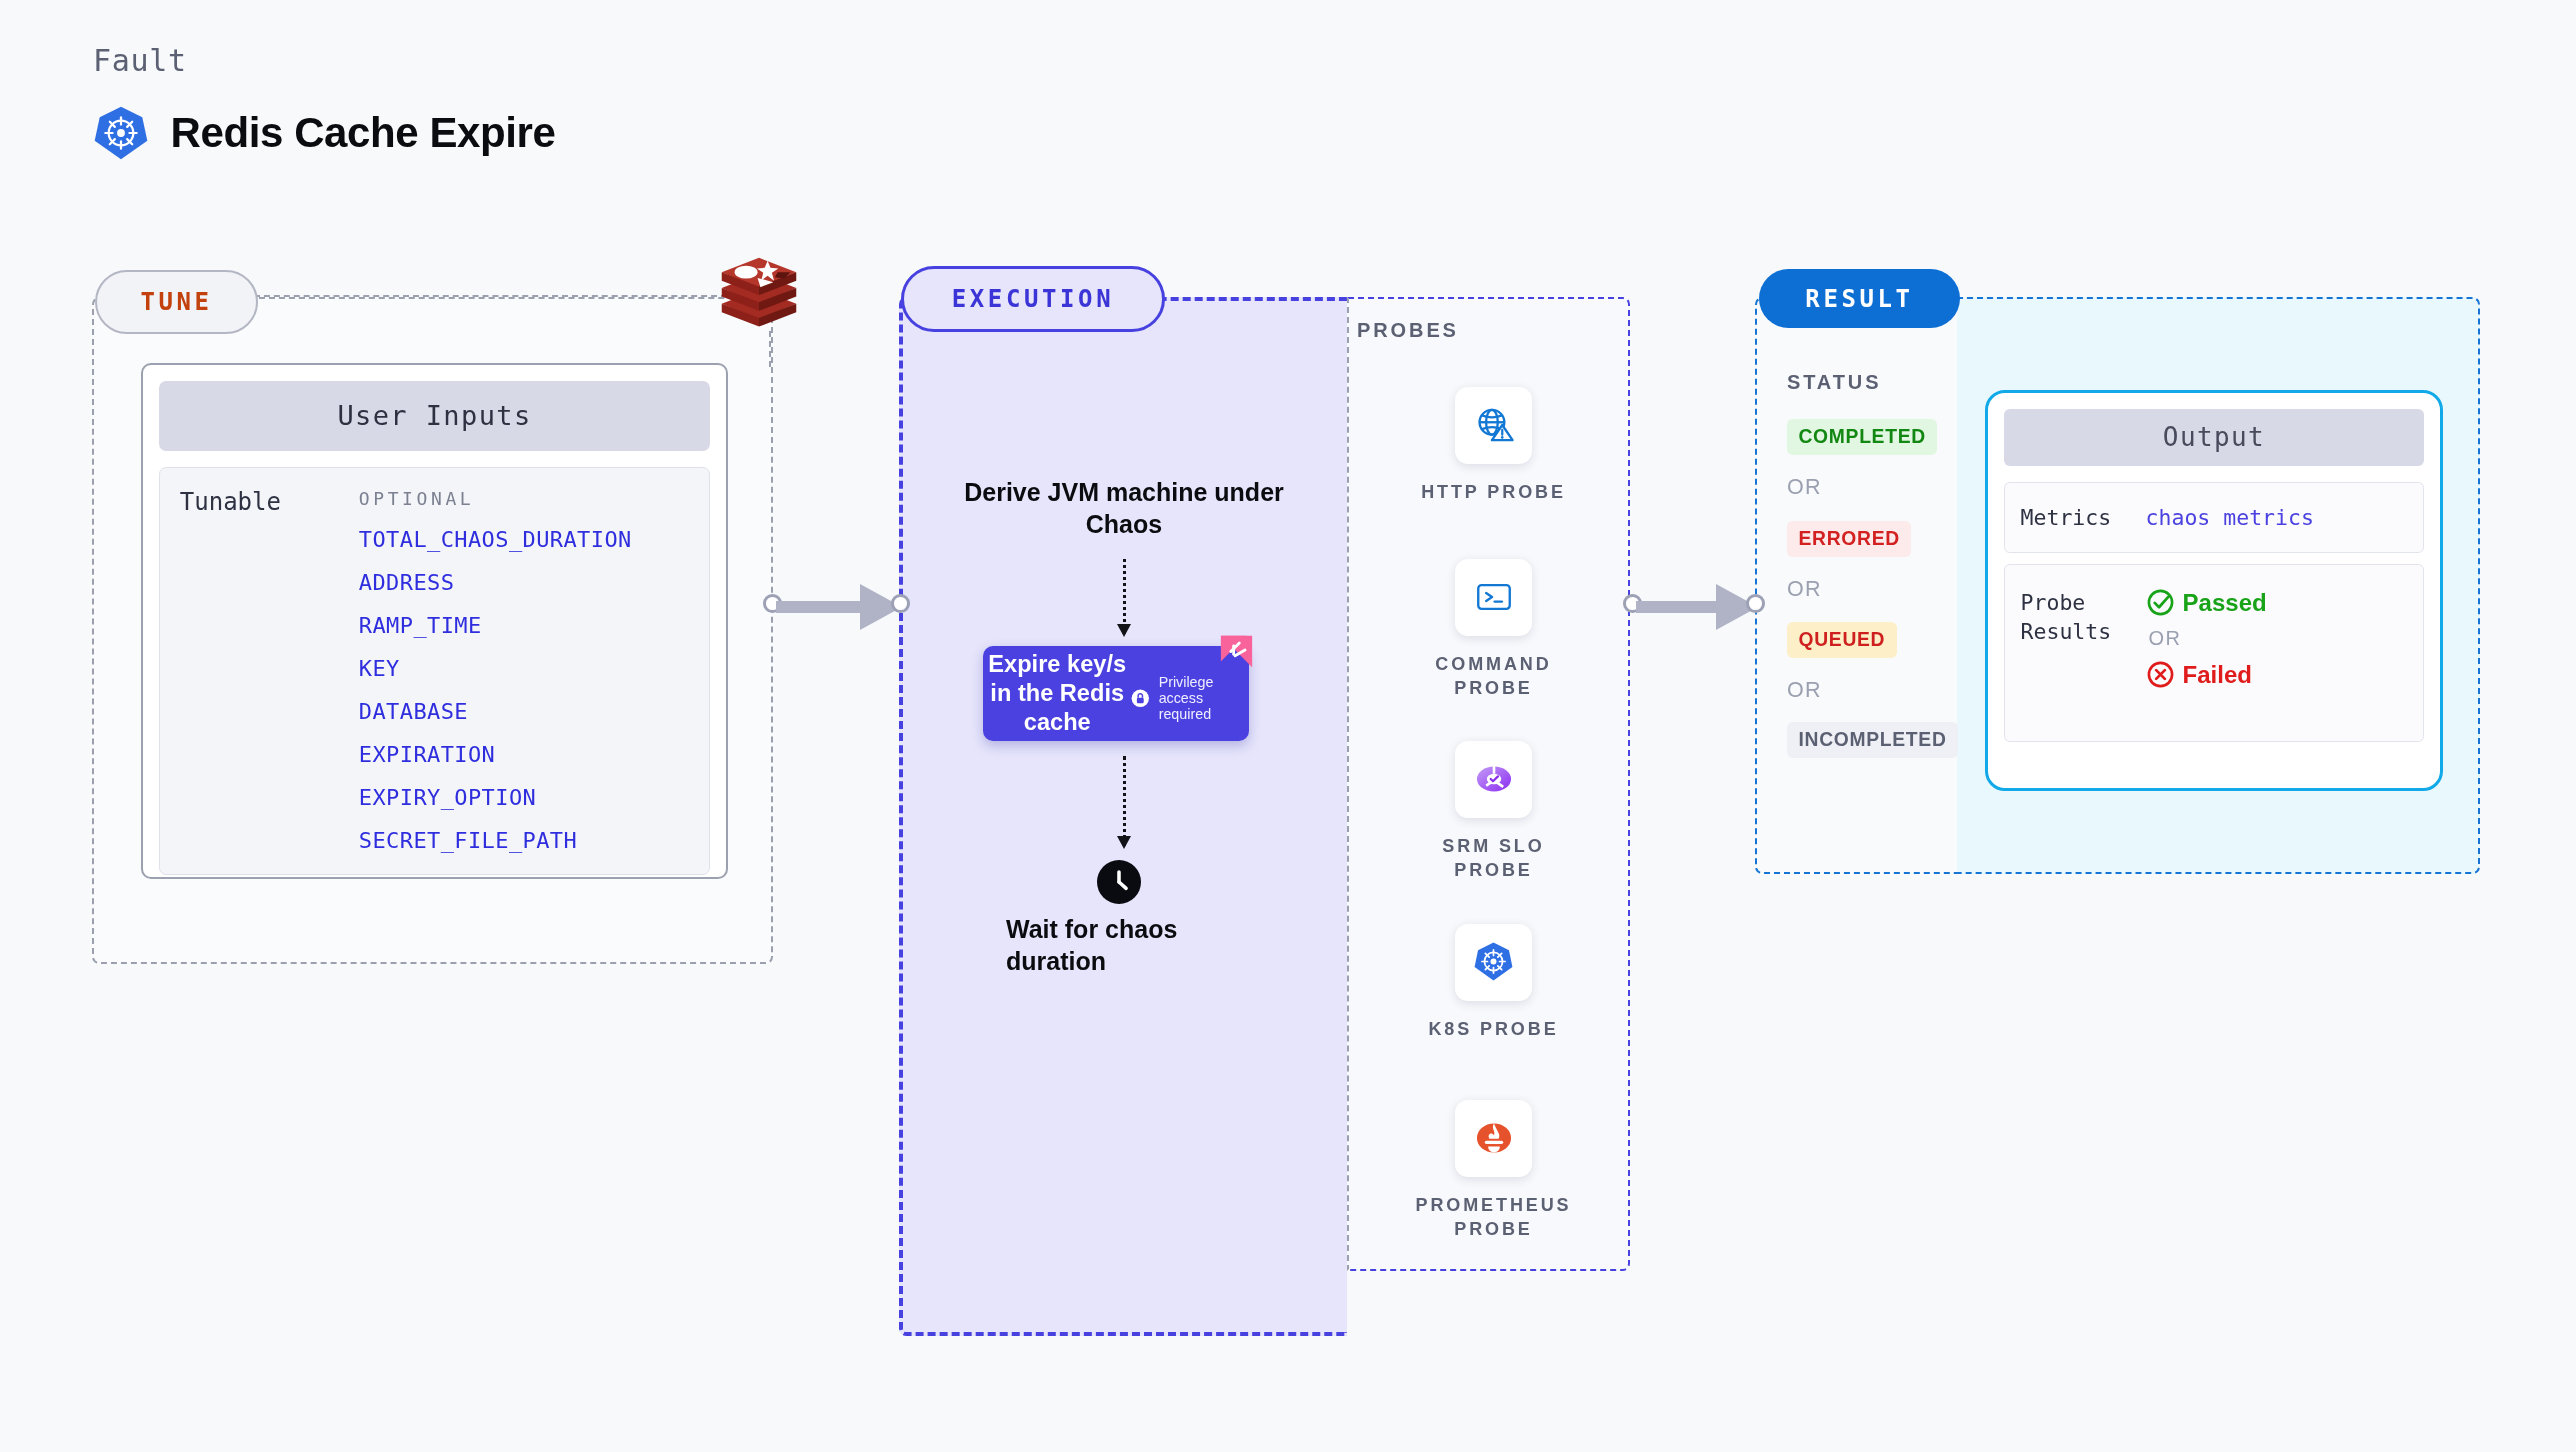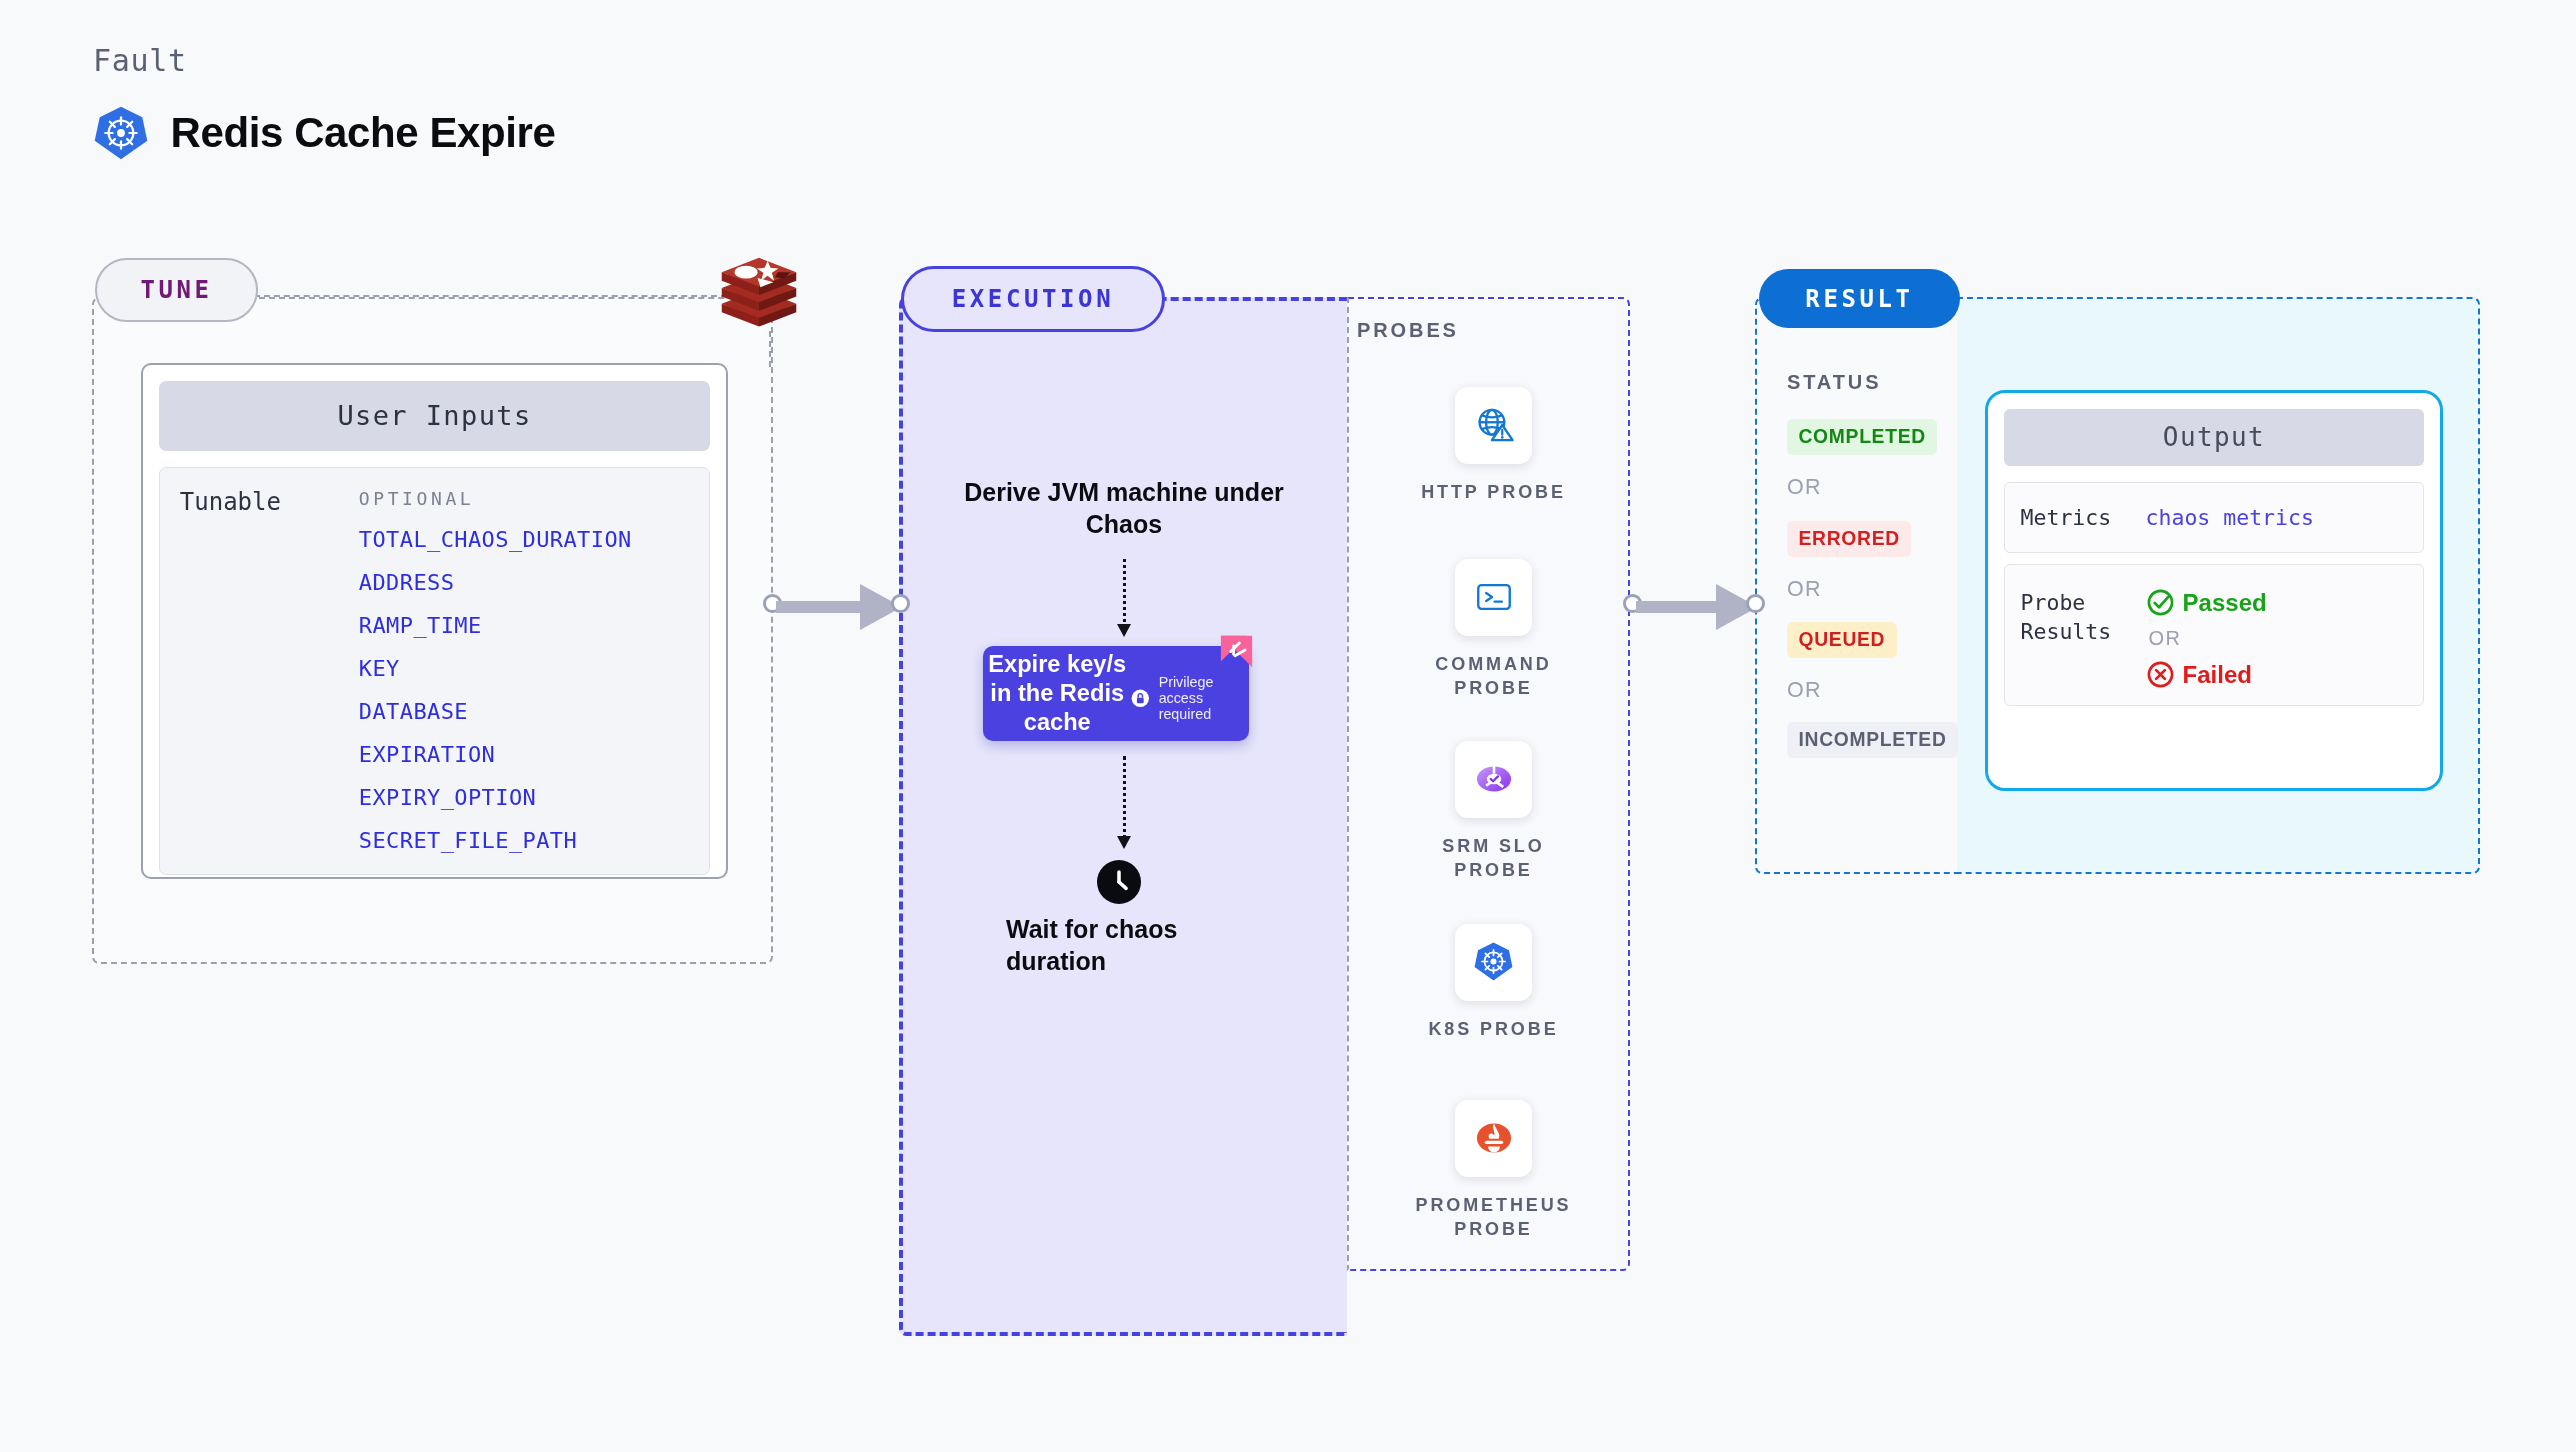--- a/index.html
+++ b/index.html
@@ -22,22 +22,22 @@
   
   .sec-badge{
     position:absolute;z-index:6;display:flex;align-items:center;justify-content:center;
     border-radius:716px;font-family:"DejaVu Sans Mono","Liberation Mono",monospace;
     font-weight:bold;letter-spacing:3.6px;font-size:24px;
   }
 
   
   #tune-section{position:absolute;left:92px;top:297px;width:677px;height:663px;
     border:2.1px dashed #9aa0ae;border-radius:7.2px;background:#fafbfd;}
-  #tune-badge{left:95px;top:258px;width:159px;height:60px;
-    background:#f2f3f7;border:2.9px solid #b3b7c4;color:#701a75;}
+  #tune-badge{left:95px;top:270px;width:159px;height:60px;
+    background:#f2f3f7;border:2.9px solid #b3b7c4;color:#c2410c;}
   #tune-dash{position:absolute;left:254px;top:295px;width:473px;height:0;
     border-top:2.9px dashed #9aa0ae;z-index:4;}
   #redis-logo{position:absolute;left:716px;top:252px;width:86px;height:79px;z-index:7;}
   #redis-dash-down{position:absolute;left:769px;top:331px;width:0;height:36px;
     border-left:2.9px dashed #9aa0ae;z-index:4;}
 
   #user-inputs-card{position:absolute;left:47px;top:64px;width:587px;height:516px;
     background:#ffffff;border:2.9px solid #9ba1ae;border-radius:10px;box-sizing:border-box;}
   #user-inputs-header{margin:15.8px;height:70px;background:#d8d9e6;border-radius:7.2px;
     display:flex;align-items:center;justify-content:center;}
@@ -121,21 +121,21 @@
     background:#ffffff;border:3.6px solid #12a9e8;border-radius:20px;box-sizing:border-box;}
   #output-header{margin:15.8px;height:57px;background:#d8d9e6;border-radius:5.7px;
     display:flex;align-items:center;justify-content:center;}
   #output-header span{font-size:26px;color:#474b5c;letter-spacing:1.4px;}
   #metrics-row{margin:0 15.8px;height:69px;background:#fbfbfd;border:1.4px solid #e2e4ec;
     border-radius:5.7px;display:flex;align-items:center;}
   #metrics-label{width:125px;padding-left:15.8px;font-size:21.5px;color:#2d3142;
     font-family:"DejaVu Sans Mono","Liberation Mono",monospace;}
   #metrics-value{font-size:21.5px;color:#4a41e0;
     font-family:"DejaVu Sans Mono","Liberation Mono",monospace;}
-  #probe-results-row{margin:11.5px 15.8px 0;height:142px;background:#fbfbfd;
+  #probe-results-row{margin:11.5px 15.8px 0;height:178px;background:#fbfbfd;
     border:1.4px solid #e2e4ec;border-radius:5.7px;display:flex;padding-top:23px;box-sizing:border-box;}
   #pr-label{width:125px;padding-left:15.8px;font-size:21.5px;color:#2d3142;line-height:1.35;
     font-family:"DejaVu Sans Mono","Liberation Mono",monospace;}
   .pr-item{display:flex;align-items:flex-end;gap:8px;}
   .pr-item .txt{font-size:24px;font-weight:bold;}
   #pr-or{font-size:20px;color:#9ba0b0;margin:10px 0 10px 2.9px;letter-spacing:1.4px;}
 </style>
 </head>
 <body>
 

